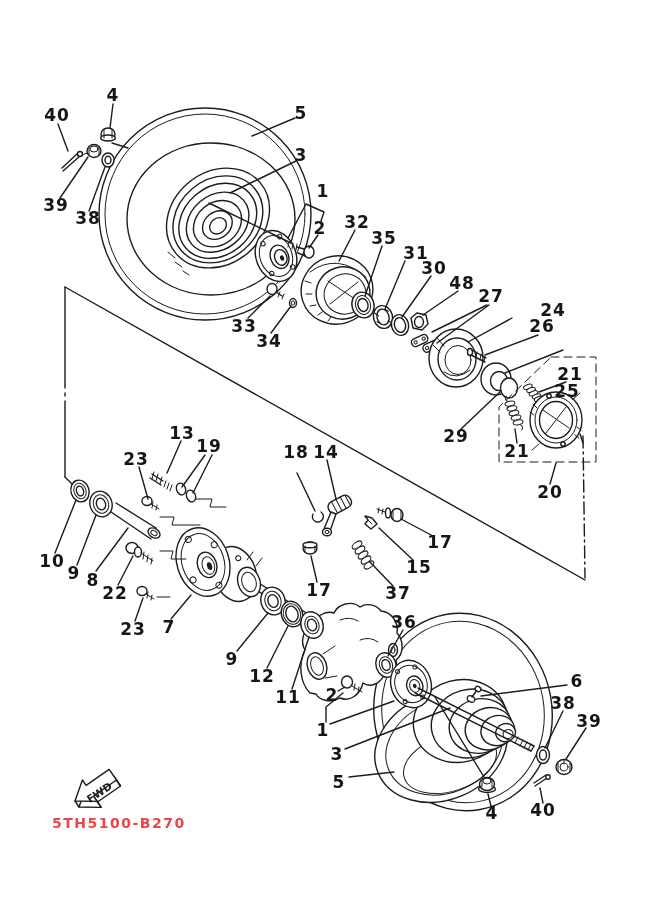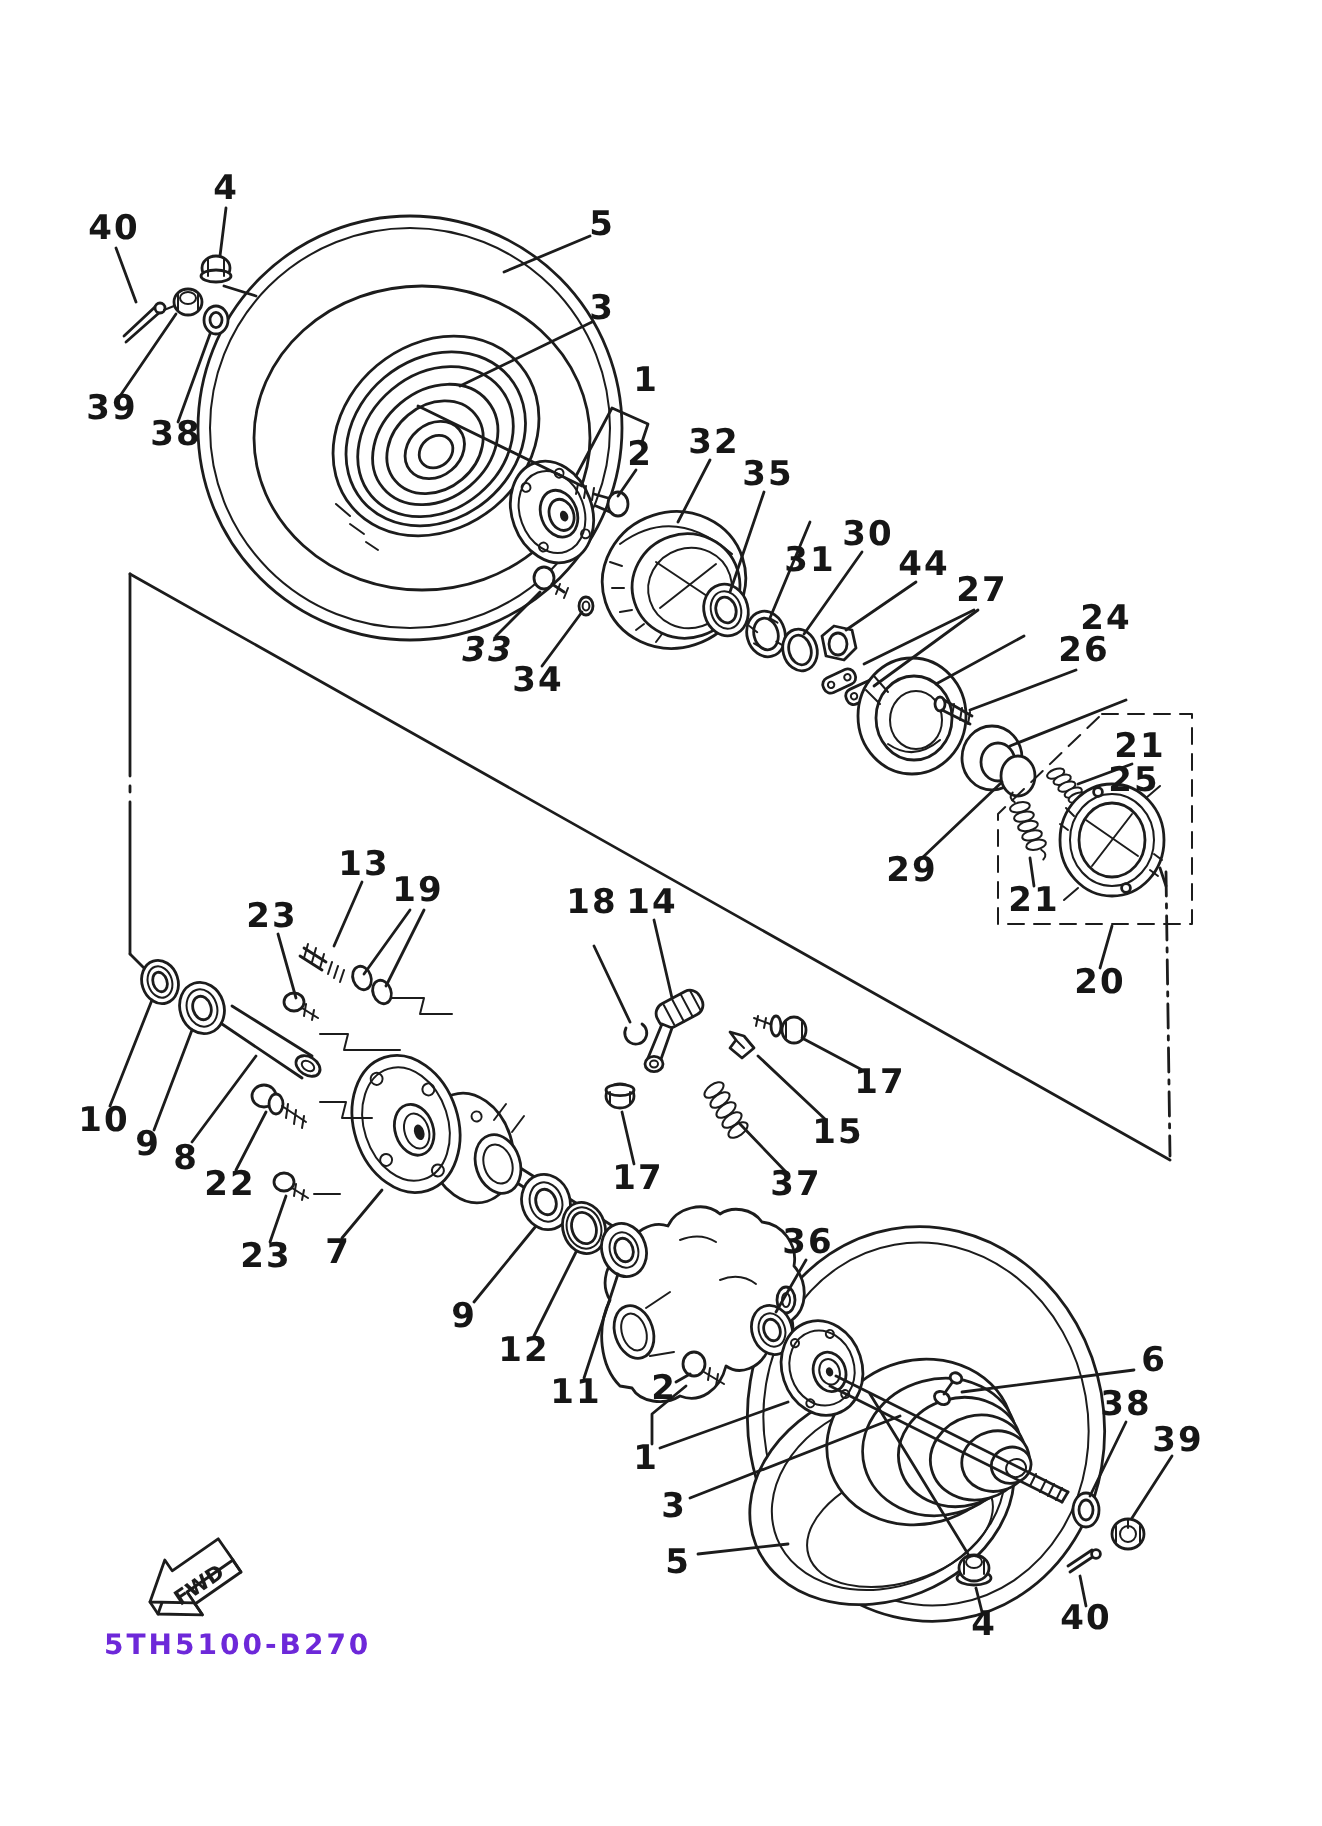--- a/index.html
+++ b/index.html
@@ -11,21 +11,21 @@
       stroke:#1c1c1c;stroke-width:1.4;fill:none;stroke-linecap:round;stroke-linejoin:round;}
   svg.draw .wf{fill:#ffffff;}
   svg.draw .bf{fill:#1c1c1c;stroke:none;}
   svg.draw .thin{stroke-width:1;}
   svg.draw .dd{stroke-dasharray:12 4 2 4;}
   svg.draw .dash{stroke-dasharray:8 5;}
   svg.draw text{stroke:none;fill:#1c1c1c;font-family:"DejaVu Sans",sans-serif;font-weight:bold;}
   .plabel{position:absolute;transform:translate(-50%,-50%);font-size:17px;font-weight:bold;
           letter-spacing:1px;color:#161616;white-space:nowrap;line-height:1;}
   .partcode{position:absolute;left:52px;top:815px;font-size:14px;font-weight:bold;
-            letter-spacing:1.5px;color:#6d28d9;}
+            letter-spacing:1.5px;color:#ef4444;}
 </style>
 </head>
 <body>
 
 <div class="stage">
 
 <svg class="draw" width="661" height="913" viewBox="0 0 661 913">
 
   <g>
     <line x1="65" y1="287" x2="65" y2="388"></line>
@@ -526,26 +526,26 @@
   <div>
       <div class="plabel" style="left: 57px; top: 115px;">40</div>
       <div class="plabel" style="left: 113px; top: 95px;">4</div>
       <div class="plabel" style="left: 56px; top: 205px;">39</div>
       <div class="plabel" style="left: 88px; top: 218px;">38</div>
       <div class="plabel" style="left: 301px; top: 113px;">5</div>
       <div class="plabel" style="left: 301px; top: 155px;">3</div>
       <div class="plabel" style="left: 323px; top: 191px;">1</div>
       <div class="plabel" style="left: 320px; top: 228px;">2</div>
       <div class="plabel" style="left: 357px; top: 222px;">32</div>
-      <div class="plabel" style="left: 244px; top: 326px; font-style: italic;">33</div>
+      <div class="plabel" style="left: 244px; top: 326px;">33</div>
       <div class="plabel" style="left: 269px; top: 341px;">34</div>
       <div class="plabel" style="left: 384px; top: 238px;">35</div>
-      <div class="plabel" style="left: 405px; top: 253px; margin-top: 28px;">31</div>
+      <div class="plabel" style="left: 416px; top: 253px;">31</div>
       <div class="plabel" style="left: 434px; top: 268px;">30</div>
-      <div class="plabel" style="left: 462px; top: 283px;">44</div>
+      <div class="plabel" style="left: 462px; top: 283px;">48</div>
       <div class="plabel" style="left: 491px; top: 296px;">27</div>
       <div class="plabel" style="left: 517px; top: 310px; margin-left: 36px;">24</div>
       <div class="plabel" style="left: 542px; top: 326px;">26</div>
       <div class="plabel" style="left: 567px; top: 353px; margin-top: 38px;">25</div>
       <div class="plabel" style="left: 570px; top: 374px;">21</div>
       <div class="plabel" style="left: 456px; top: 436px;">29</div>
       <div class="plabel" style="left: 517px; top: 451px;">21</div>
       <div class="plabel" style="left: 550px; top: 492px;">20</div>
       <div class="plabel" style="left: 182px; top: 433px;">13</div>
       <div class="plabel" style="left: 209px; top: 446px;">19</div>

